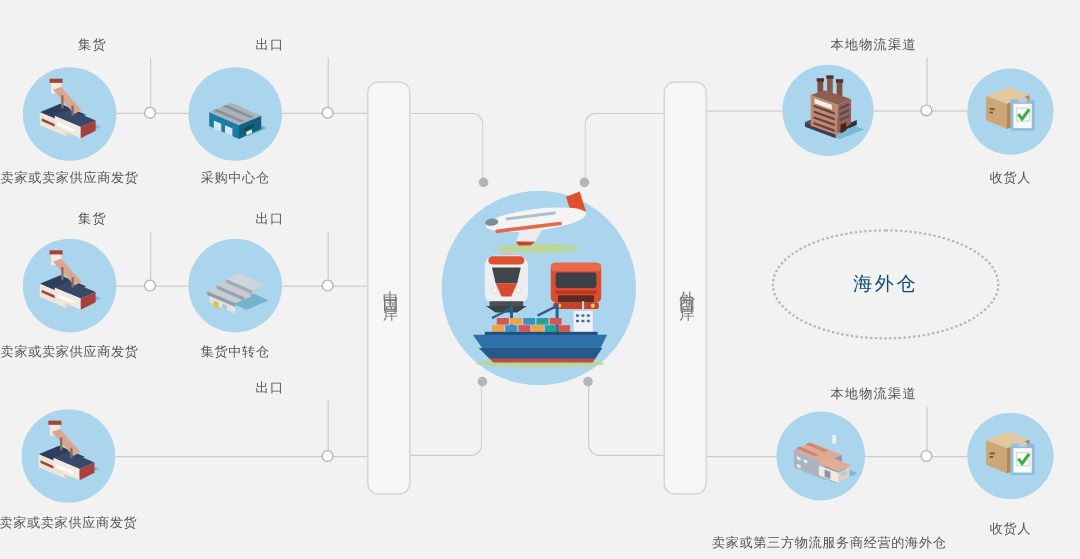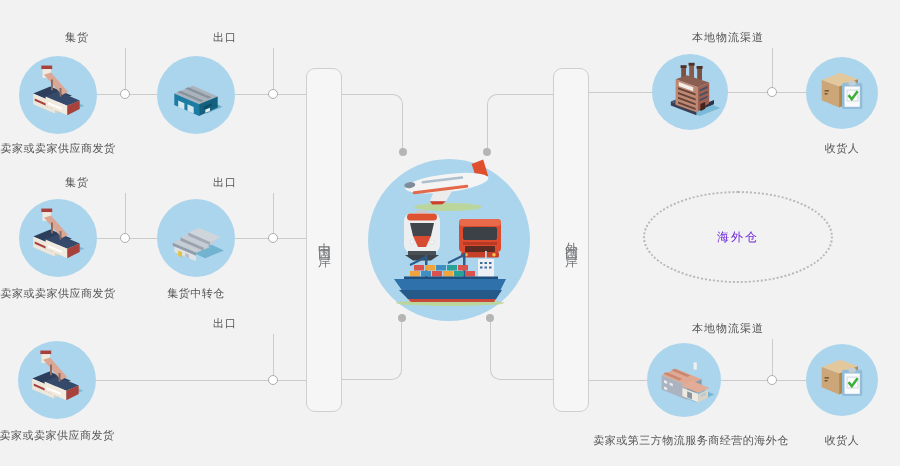--- a/index.html
+++ b/index.html
@@ -13,21 +13,21 @@
   .node{position:absolute;width:10px;height:10px;border:1.5px solid #adadad;background:#ffffff;border-radius:50%;box-sizing:border-box;}
   .dot{position:absolute;width:8px;height:8px;background:#b5b5b5;border-radius:50%;}
   .elbow{position:absolute;box-sizing:border-box;}
   .elbow.tl{border-top:1px solid #cbcbcb;border-right:1px solid #cbcbcb;border-radius:0 10px 0 0;}
   .elbow.tr{border-top:1px solid #cbcbcb;border-left:1px solid #cbcbcb;border-radius:10px 0 0 0;}
   .elbow.bl{border-bottom:1px solid #cbcbcb;border-right:1px solid #cbcbcb;border-radius:0 0 10px 0;}
   .elbow.br{border-bottom:1px solid #cbcbcb;border-left:1px solid #cbcbcb;border-radius:0 0 0 10px;}
   .port{position:absolute;top:68px;width:36px;height:344px;border:1px solid #cfcfcf;border-radius:9px;background:#f6f6f7;box-sizing:border-box;display:flex;align-items:center;justify-content:center;}
   .port span{writing-mode:vertical-rl;font-size:13px;letter-spacing:4px;color:#77797c;}
   .oellipse{position:absolute;left:643px;top:191px;width:190px;height:92px;border:2px dotted #b8b8b8;border-radius:50%;box-sizing:border-box;display:flex;align-items:center;justify-content:center;}
-  .oellipse span{font-size:12px;color:#6d28d9;letter-spacing:2px;}
+  .oellipse span{font-size:16px;color:#0c4a6e;letter-spacing:2px;}
 </style>
 </head>
 <body>
 
 <div class="stage">
 
   <div class="hline" style="left:97px;top:94px;width:60px;"></div>
   <div class="hline" style="left:235px;top:94px;width:71px;"></div>
   <div class="vline" style="left:125px;top:48px;height:41px;"></div>
   <div class="vline" style="left:273px;top:48px;height:41px;"></div>
@@ -316,20 +316,21 @@
         </g>
       <rect x="40" y="26" width="28" height="36" rx="2.5" fill="#93bcd8"></rect>
       <rect x="43.5" y="31" width="21" height="28" fill="#fafbfc"></rect>
       <rect x="49" y="23.5" width="10" height="6" rx="2" fill="#c3cdd6"></rect>
       <rect x="47" y="36" width="15" height="15" fill="none" stroke="#d4dae0" stroke-width="1.5"></rect>
       <path d="M49,43 l4.5,5.5 l8,-11" stroke="#3fae3a" stroke-width="3.5" fill="none"></path>
     </svg>
   </div>
 
   <div class="cap" style="left:-52px;top:142px;width:220px;">卖家或卖家供应商发货</div>
+  <div class="cap" style="left:86px;top:142px;width:220px;">采购中心仓</div>
   <div class="cap" style="left:-52px;top:287px;width:220px;">卖家或卖家供应商发货</div>
   <div class="cap" style="left:86px;top:287px;width:220px;text-align:center;">集货中转仓</div>
   <div class="cap" style="left:-53px;top:429px;width:220px;">卖家或卖家供应商发货</div>
   <div class="cap" style="left:732px;top:142px;width:220px;">收货人</div>
-  <div class="cap" style="left:561px;top:434px;width:260px;">卖家或第三方物流服务商经营的海外仓</div>
+  <div class="cap" style="left:561px;top:446px;width:260px;">卖家或第三方物流服务商经营的海外仓</div>
   <div class="cap" style="left:732px;top:434px;width:220px;">收货人</div>
 
 </div>
 
 </body></html>

